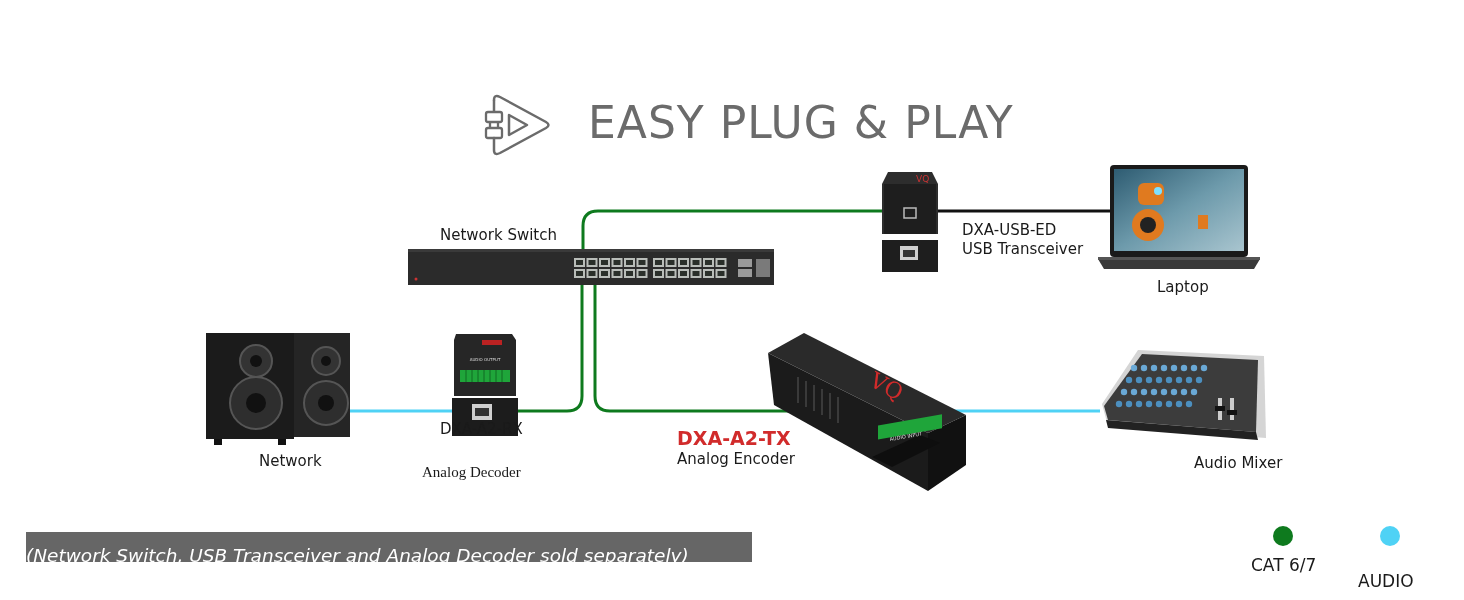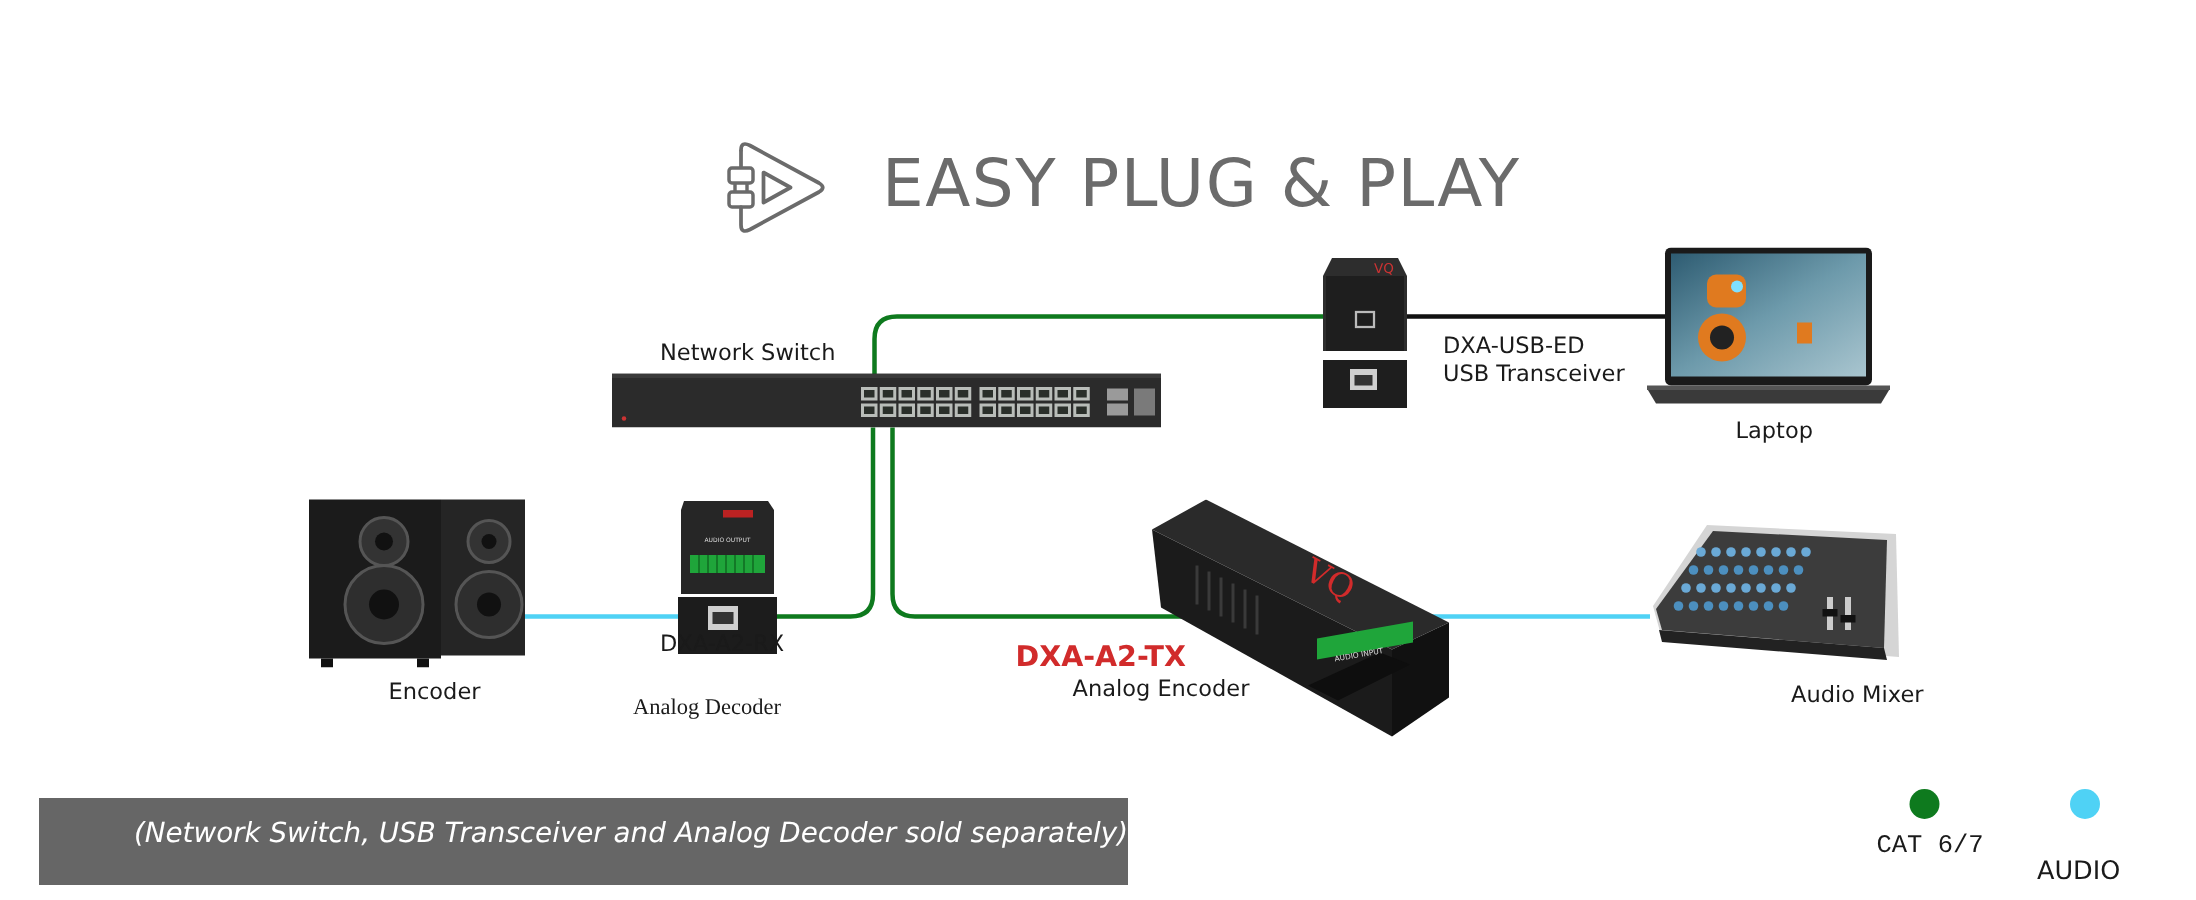--- a/index.html
+++ b/index.html
@@ -3,21 +3,21 @@
 <meta charset="utf-8">
 <style>
   html,body{margin:0;padding:0;background:#ffffff;}
   body{width:1464px;height:600px;position:relative;overflow:hidden;font-family:"Liberation Sans","DejaVu Sans",sans-serif;color:#1a1a1a;}
   .abs{position:absolute;}
   .title{left:562px;top:96px;font-size:44px;color:#6b6b6b;letter-spacing:1px;font-family:"DejaVu Sans",sans-serif;font-weight:normal;line-height:54px;white-space:nowrap;margin-left:26px;}
   .title-icon{left:480px;top:92px;width:72px;height:66px;}
   .lbl{font-size:15px;color:#1a1a1a;line-height:19px;text-align:center;white-space:nowrap;font-family:"DejaVu Sans",sans-serif;}
   .lbl-left{text-align:center;}
   .red{color:#d12b2b;font-weight:bold;font-size:19px;line-height:22px;}
-  .banner{left:26px;top:532px;width:726px;height:58px;background:#666666;color:#ffffff;font-style:italic;font-size:18.5px;line-height:47px;text-align:right;font-family:"DejaVu Sans",sans-serif;}
+  .banner{left:26px;top:532px;width:726px;height:30px;background:#666666;color:#ffffff;font-style:italic;font-size:18.5px;line-height:47px;text-align:left;font-family:"DejaVu Sans",sans-serif;}
   .legend-dot{width:20px;height:20px;border-radius:50%;}
   .legend-lbl{font-size:17px;color:#1a1a1a;font-family:"DejaVu Sans",sans-serif;white-space:nowrap;}
   svg.cables{position:absolute;left:0;top:0;}
   .device{position:absolute;}
 </style>
 </head>
 <body>
 
 <div class="abs title-icon">
   <svg width="72" height="66" viewBox="0 0 72 66">
@@ -148,21 +148,21 @@
     <circle cx="50" cy="72" r="26" fill="#2e2e2e" stroke="#555" stroke-width="2"></circle>
     <circle cx="50" cy="72" r="10" fill="#111"></circle>
     <circle cx="120" cy="30" r="14" fill="#333" stroke="#555" stroke-width="2"></circle>
     <circle cx="120" cy="30" r="5" fill="#111"></circle>
     <circle cx="120" cy="72" r="22" fill="#2e2e2e" stroke="#555" stroke-width="2"></circle>
     <circle cx="120" cy="72" r="8" fill="#111"></circle>
     <rect x="8" y="108" width="8" height="6" fill="#111"></rect>
     <rect x="72" y="108" width="8" height="6" fill="#111"></rect>
   </svg>
 </div>
-<div class="abs lbl" style="left:259px;top:452px;">Encoder</div>
+<div class="abs lbl" style="left:259px;top:452px;">Network</div>
 
 <div class="device" style="left:452px;top:334px;width:66px;height:102px;">
   <svg width="66" height="102" viewBox="0 0 66 102">
     <path d="M4 0 L60 0 L64 6 L64 62 L2 62 L2 6 Z" fill="#262626"></path>
     <rect x="30" y="6" width="20" height="5" fill="#b22"></rect>
     <rect x="8" y="36" width="50" height="12" fill="#1fa53a"></rect>
     <g stroke="#116b22" stroke-width="1">
       <line x1="14" y1="36" x2="14" y2="48"></line>
         <line x1="20" y1="36" x2="20" y2="48"></line>
       <line x1="26" y1="36" x2="26" y2="48"></line>
@@ -195,21 +195,21 @@
     </g>
     <text x="100" y="52" fill="#d12b2b" font-size="22" font-family="DejaVu Serif, serif" transform="rotate(28 100 52)">VQ</text>
     <path d="M104 124 L152 102 L172 110 L124 134 Z" fill="#0e0e0e"></path>
     <g>
       <rect x="110" y="112" width="64" height="14" fill="#1fa53a" transform="skewY(-10)"></rect>
     </g>
     <text x="122" y="108" fill="#ddd" font-size="5" font-family="DejaVu Sans, sans-serif" transform="rotate(-10 122 108)">AUDIO INPUT</text>
   </svg>
 </div>
 <div class="abs lbl red" style="left:677px;top:427px;">DXA-A2-TX</div>
-<div class="abs lbl" style="left:715px;top:450px;">Analog Encoder</div>
+<div class="abs lbl" style="left:677px;top:450px;">Analog Encoder</div>
 
 <div class="device" style="left:1098px;top:348px;width:172px;height:96px;">
   <svg width="172" height="96" viewBox="0 0 172 96">
     <path d="M4 56 L40 2 L166 8 L168 90 L10 78 Z" fill="#d5d5d5"></path>
     <path d="M6 58 L44 6 L160 12 L158 84 L10 72 Z" fill="#3c3c3c"></path>
     <path d="M8 72 L158 84 L160 92 L10 80 Z" fill="#222"></path>
     <g id="mixer-knobs">
         <circle cx="36" cy="20" r="3.2" fill="#6aa9d6"></circle>
         <circle cx="46" cy="20" r="3.2" fill="#6aa9d6"></circle>
         <circle cx="56" cy="20" r="3.2" fill="#6aa9d6"></circle>
@@ -247,15 +247,15 @@
     <rect x="132" y="50" width="4" height="22" fill="#ccc"></rect>
     <rect x="117" y="58" width="10" height="5" fill="#111"></rect>
     <rect x="129" y="62" width="10" height="5" fill="#111"></rect>
   </svg>
 </div>
 <div class="abs lbl" style="left:1146px;top:454px;margin-left:48px;">Audio Mixer</div>
 
 <div class="abs banner">(Network Switch, USB Transceiver and Analog Decoder sold separately)</div>
 
 <div class="abs legend-dot" style="left: 1273px; top: 526px; background: rgb(14, 122, 30);"></div>
-<div class="abs legend-lbl" style="left:1251px;top:555px;font-family:Liberation Mono, monospace;">CAT 6/7</div>
+<div class="abs legend-lbl" style="left:1251px;top:555px;">CAT 6/7</div>
 <div class="abs legend-dot" style="left: 1380px; top: 526px; background: rgb(79, 210, 245);"></div>
 <div class="abs legend-lbl" style="left:1358px;top:571px;">AUDIO</div>
 
 </body></html>

